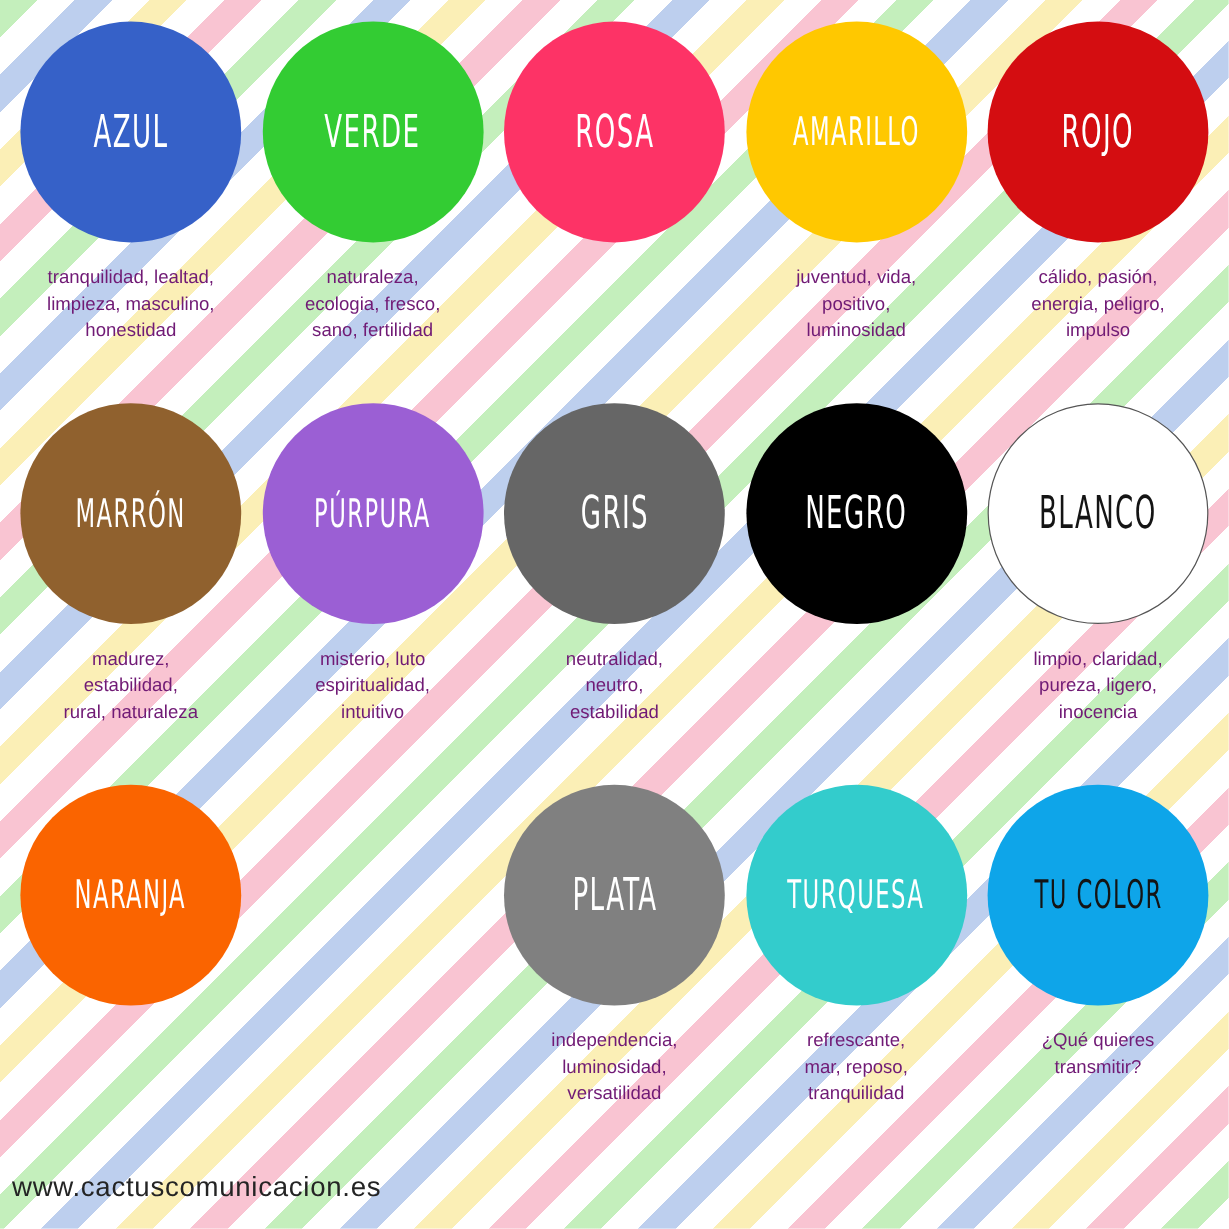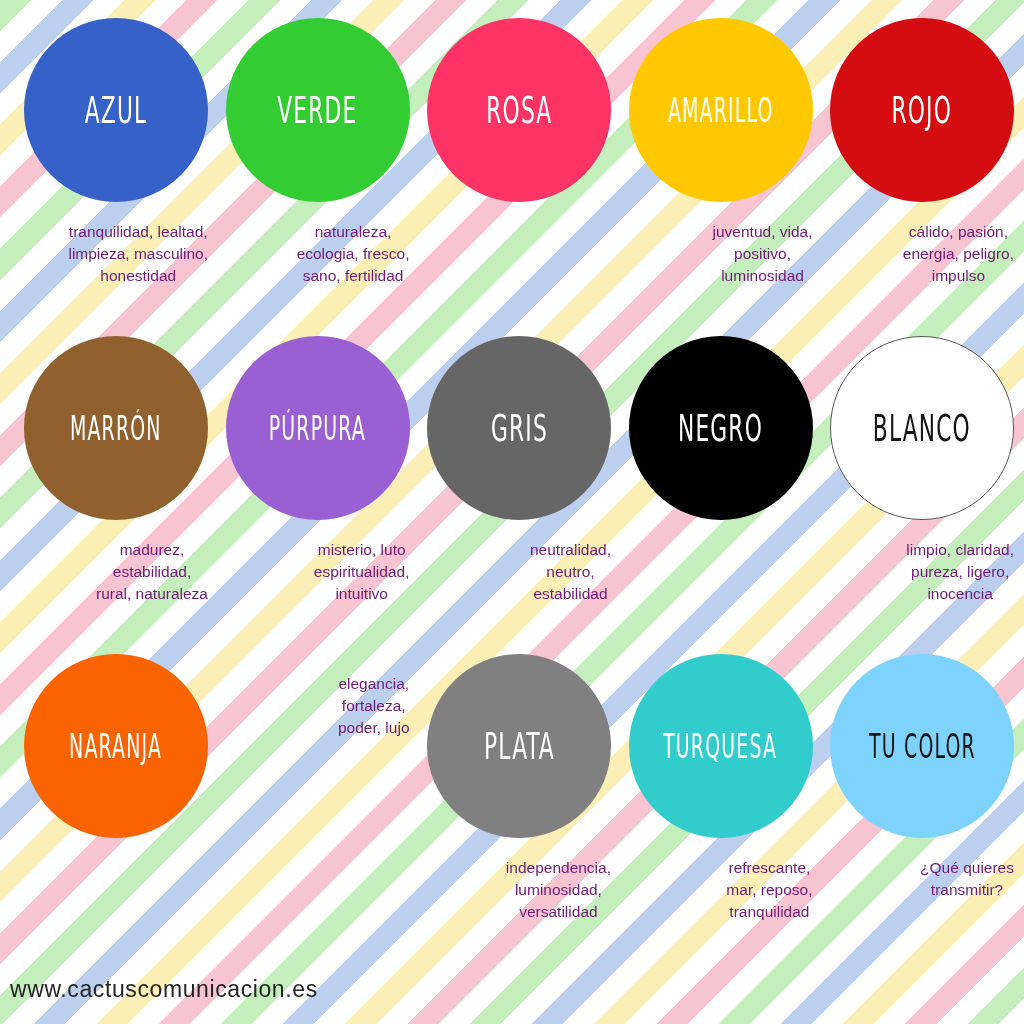--- a/index.html
+++ b/index.html
@@ -57,21 +57,21 @@
     justify-content: space-between;
     align-items: flex-start;
     width: 100%;
     height: 318px;
   }
 
   .color-cell {
     width: 198px;
     display: flex;
     flex-direction: column;
-    align-items: flex-end;
+    align-items: center;
   }
 
   .circle {
     width: 184px;
     height: 184px;
     border-radius: 50%;
     display: flex;
     align-items: center;
     justify-content: center;
     box-sizing: border-box;
@@ -212,23 +212,20 @@
     </div>
 
     <div class="grid-row">
       <div class="color-cell">
         <div class="circle sz-long" style="background-color: rgb(250, 100, 0);">
           <span class="circle-label" style="color: rgb(255, 255, 255);">NARANJA</span>
         </div>
       </div>
 
       <div class="color-cell">
-        <div class="keywords">elegancia,
-fortaleza,
-poder, lujo</div>
       </div>
 
       <div class="color-cell">
         <div class="circle sz-normal" style="background-color: rgb(128, 128, 128);">
           <span class="circle-label" style="color: rgb(255, 255, 255);">PLATA</span>
         </div>
         <div class="keywords">independencia,
 luminosidad,
 versatilidad</div>
       </div>
@@ -236,21 +233,21 @@
       <div class="color-cell">
         <div class="circle sz-long" style="background-color: rgb(51, 204, 204);">
           <span class="circle-label" style="color: rgb(255, 255, 255);">TURQUESA</span>
         </div>
         <div class="keywords">refrescante,
 mar, reposo,
 tranquilidad</div>
       </div>
 
       <div class="color-cell">
-        <div class="circle sz-long" style="background-color: #7dd3fc;">
+        <div class="circle sz-long" style="background-color: #0ea5e9;">
           <span class="circle-label" style="color: rgb(20, 20, 20);">TU COLOR</span>
         </div>
         <div class="keywords">¿Qué quieres
 transmitir?</div>
       </div>
     </div>
 
     <div class="footer">
       <span class="footer-url">www.cactuscomunicacion.es</span>
     </div>

